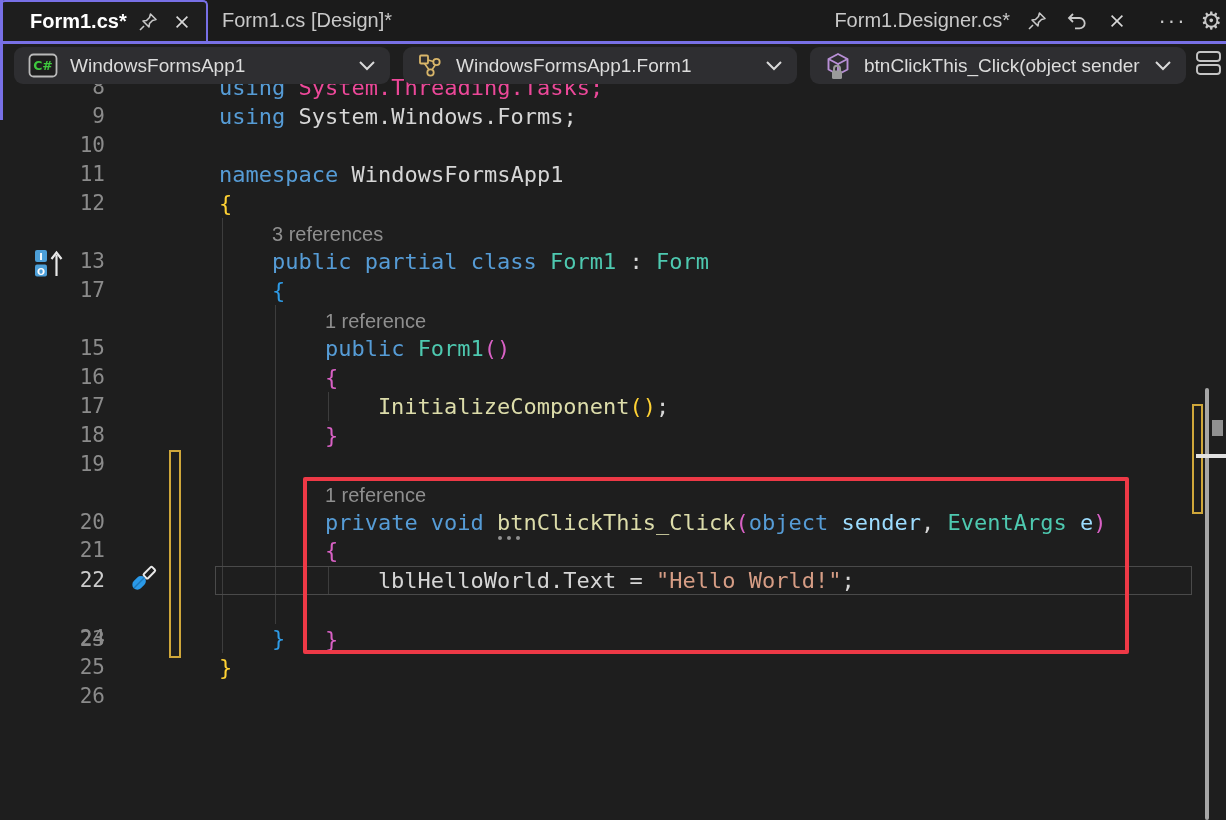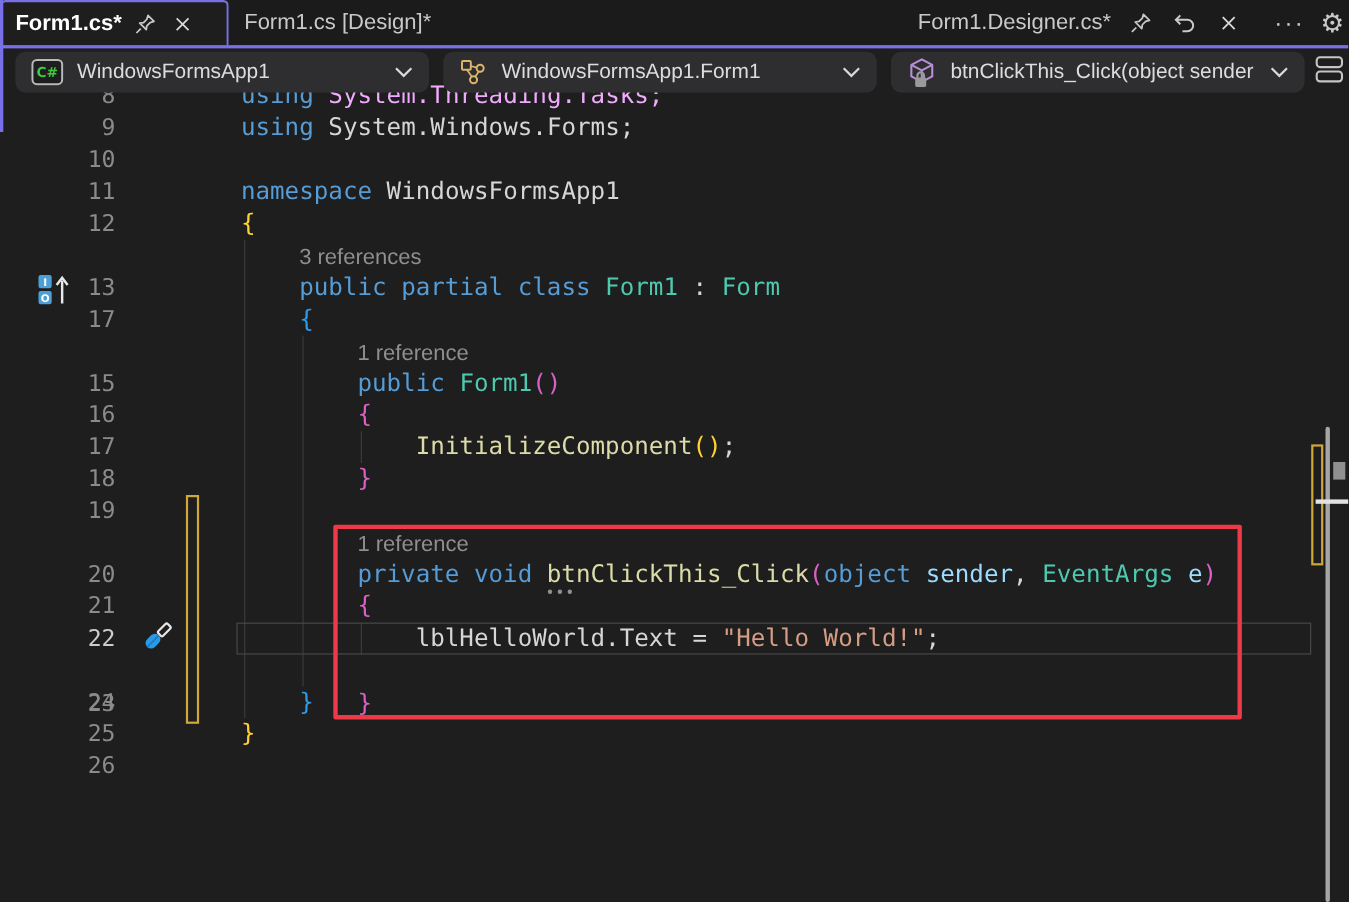--- a/index.html
+++ b/index.html
@@ -4,21 +4,21 @@
 <style>
   html,body{margin:0;padding:0;background:#1e1e1e;}
   #screen{position:relative;width:1226px;height:820px;background:#1e1e1e;overflow:hidden;
           font-family:"Liberation Sans",sans-serif;color:#d4d4d4;}
 
   
   #tabbar{position:absolute;left:0;top:0;width:1226px;height:41px;background:#1b1b1b;
           border-bottom:3px solid #7870e6;z-index:40;}
   .tab{position:absolute;top:0;height:41px;display:flex;align-items:center;box-sizing:border-box;}
   #tab-active{left:0;width:208px;background:#1e1e1e;border:2px solid #7870e6;border-bottom:none;
-              border-radius:5px 5px 0 0;padding-left:12px;}
+              border-radius:5px 5px 0 0;padding-left:28px;}
   #tab-active .tab-label{font-weight:bold;color:#ffffff;font-size:20px;}
   #tab-design{left:208px;width:240px;padding-left:14px;}
   .tab-label{font-size:20px;color:#c9c9c9;white-space:nowrap;}
   .tab-icon{display:inline-flex;align-items:center;justify-content:center;width:26px;height:26px;
             margin-left:8px;border-radius:4px;cursor:pointer;}
   #tab-right{position:absolute;right:96px;top:0;height:41px;display:flex;align-items:center;gap:6px;}
   #bar-extra{position:absolute;right:4px;top:0;height:41px;display:flex;align-items:center;gap:8px;}
   .dots-btn{font-size:22px;color:#c9c9c9;letter-spacing:2px;padding:0 6px;cursor:pointer;}
   .gear{font-family:"DejaVu Sans",sans-serif;font-size:24px;color:#c9c9c9;cursor:pointer;}
 
@@ -182,21 +182,21 @@
     <div class="iguide" style="left:222px;top:174px;height:435px;"></div>
     <div class="iguide" style="left:275px;top:261px;height:319px;"></div>
     <div class="iguide" style="left:328px;top:348px;height:29px;"></div>
     <div class="iguide" style="left:328px;top:522px;height:29px;"></div>
 
     <div id="changebar-editor"></div>
 
     <div id="code-rows">
         <div class="row" style="top: 29px;">
           <span class="num">8</span>
-          <span class="codetext" style="left: 219px;"><span style="color: rgb(86, 156, 214);">using </span><span style="color: #f0abfc; margin-top: 16px;">System.Threading.Tasks;</span></span>
+          <span class="codetext" style="left: 219px;"><span style="color: rgb(86, 156, 214);">using </span><span style="color: #ec4899; margin-top: 16px;">System.Threading.Tasks;</span></span>
         </div>
         <div class="row" style="top: 58px;">
           <span class="num">9</span>
           <span class="codetext" style="left: 219px;"><span style="color: rgb(86, 156, 214);">using </span><span style="color: rgb(214, 214, 214);">System.Windows.Forms;</span></span>
         </div>
         <div class="row" style="top: 87px;">
           <span class="num">10</span>
           <span class="codetext" style="left: 219px;"></span>
         </div>
         <div class="row" style="top: 116px;">

